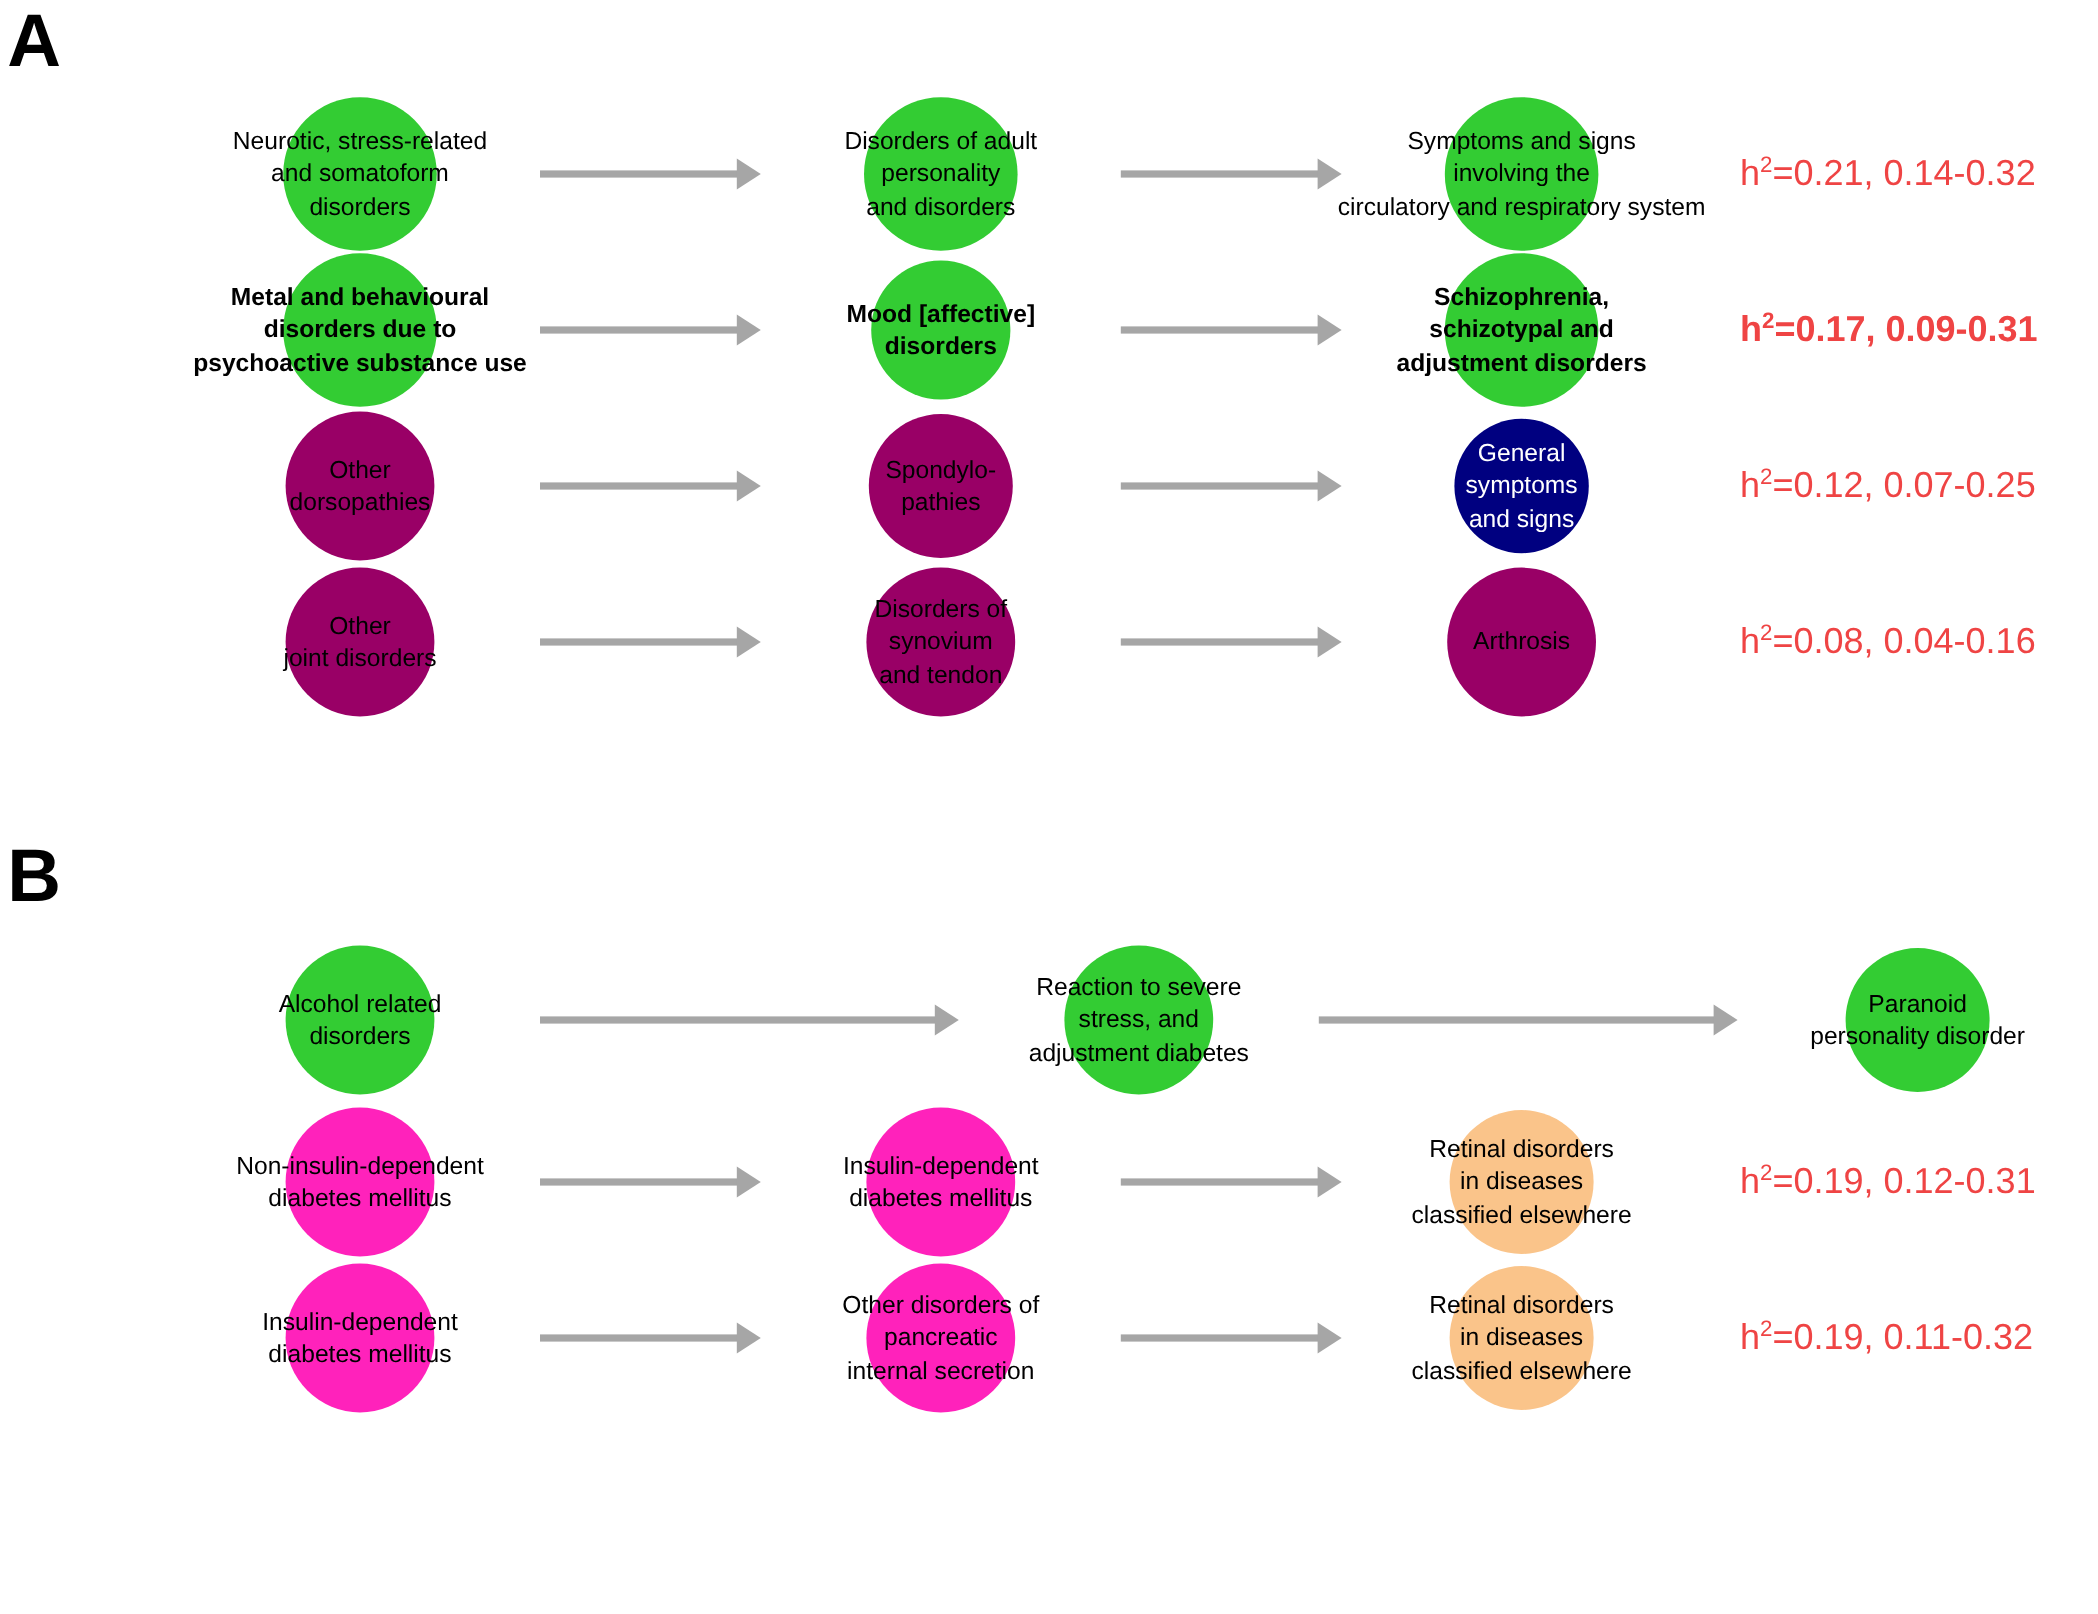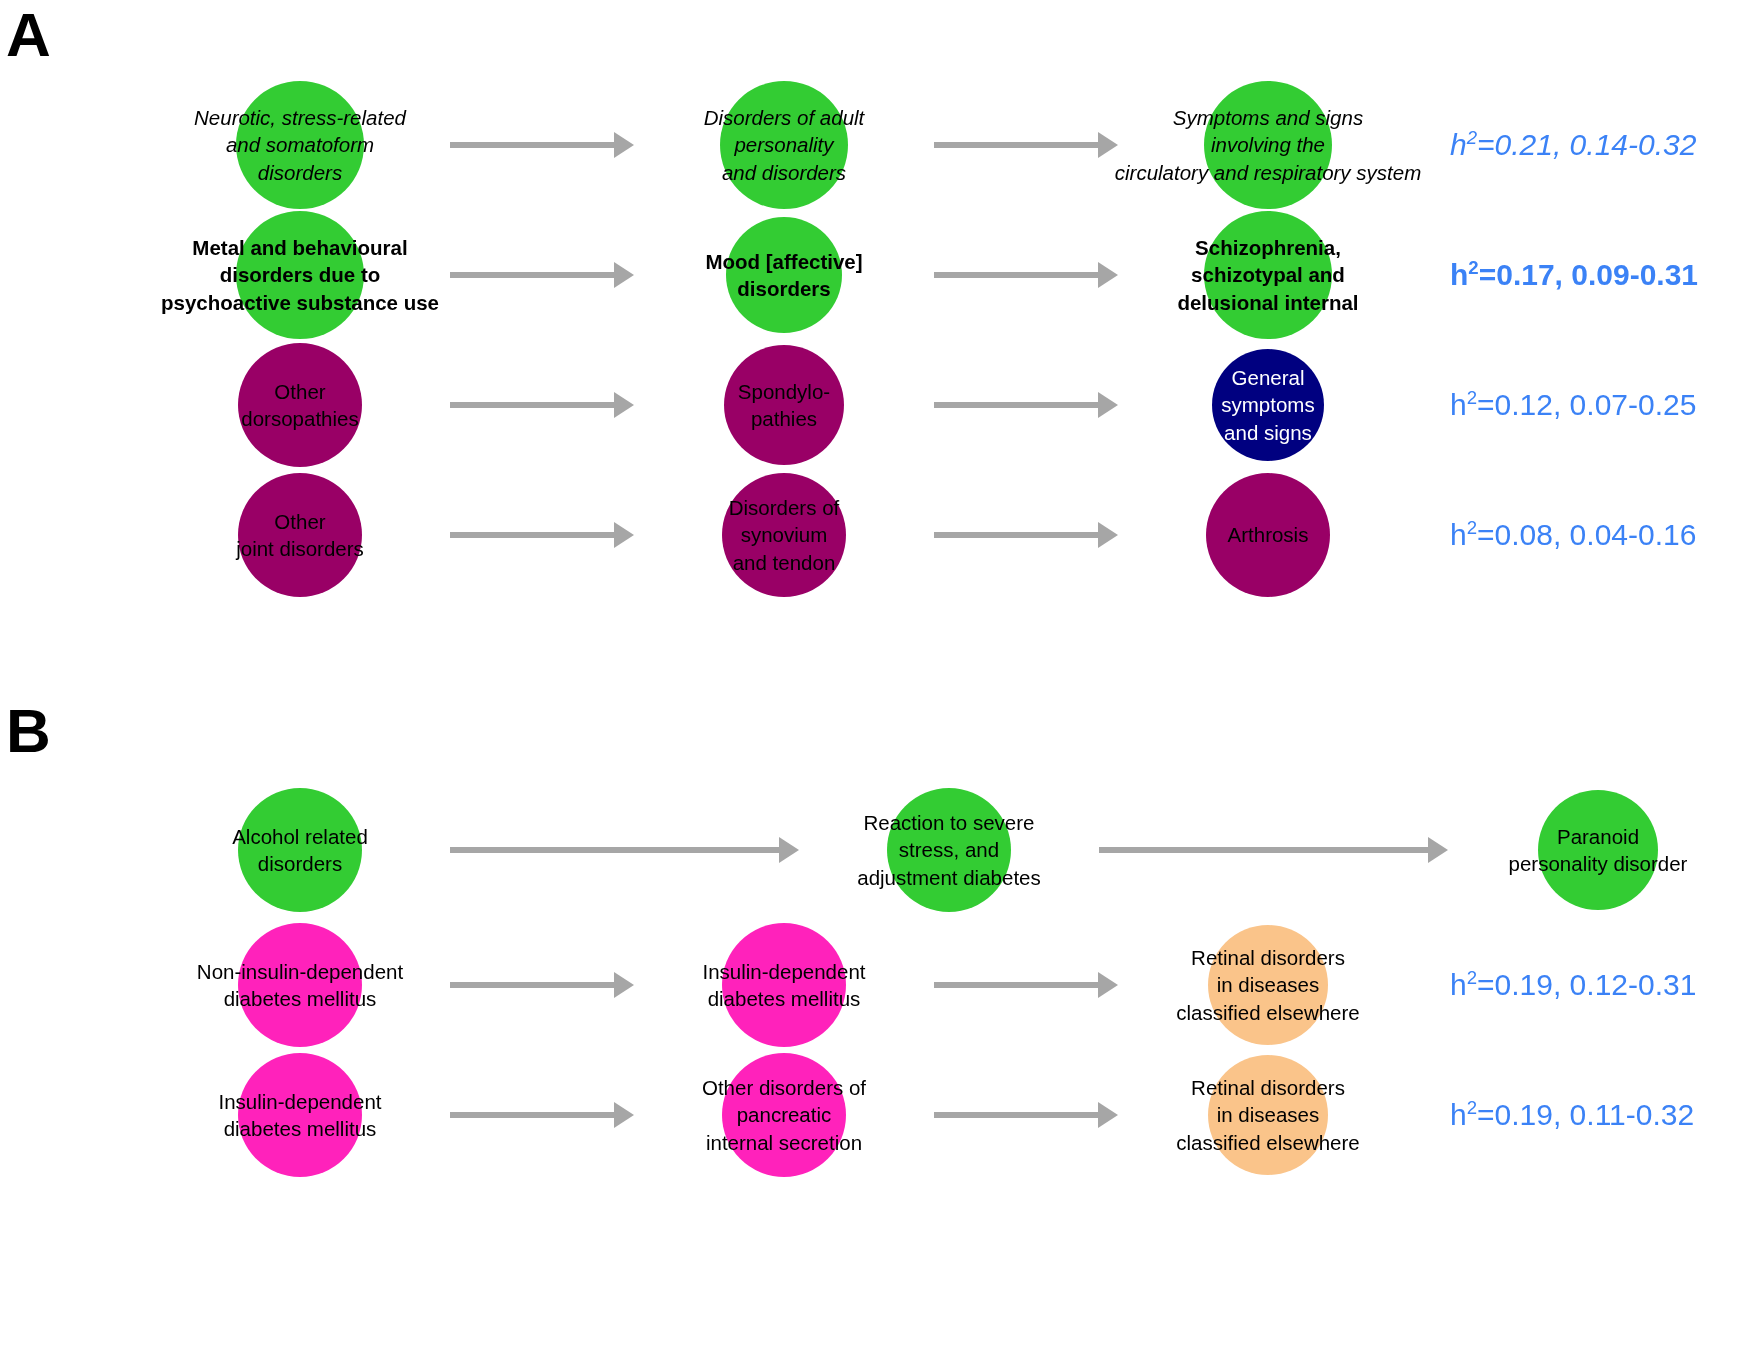--- a/index.html
+++ b/index.html
@@ -109,34 +109,34 @@
     display: flex;
     align-items: center;
     justify-content: flex-start;
     padding-left: 32px;
     box-sizing: border-box;
   }
   .h2text {
     font-size: 30px;
     font-family: "Liberation Sans", sans-serif;
     white-space: nowrap;
-    color: #3b82f6;
+    color: #ef4444;
   }
   .h2text sup {
     font-size: 0.62em;
     vertical-align: super;
     line-height: 0;
   }
 </style>
 </head>
 <body>
 
 <div class="panel" id="panel-a">
   <div class="panel-letter">A</div>
-<div class="row" style="top: 70px; font-style: italic;">
+<div class="row" style="top: 70px;">
       <div class="node-cell">
         <div class="bubble" style="width: 128px; height: 128px; background: rgb(51, 204, 51);"></div>
         <div class="node-label">
           <div>Neurotic, stress-related</div>
           <div>and somatoform</div>
           <div>disorders</div>
         </div>
       </div>
       <div class="connector">
         <div class="shaft" style="background: rgb(166, 166, 166);"></div>
@@ -188,21 +188,21 @@
       </div>
       <div class="connector">
         <div class="shaft" style="background: rgb(166, 166, 166);"></div>
         <div class="head" style="border-left-color: rgb(166, 166, 166);"></div>
       </div>
       <div class="node-cell">
         <div class="bubble" style="width: 128px; height: 128px; background: rgb(51, 204, 51);"></div>
         <div class="node-label">
           <div>Schizophrenia,</div>
           <div>schizotypal and</div>
-          <div>delusional internal</div>
+          <div>adjustment disorders</div>
         </div>
       </div>
       <div class="h2cell">
         <div class="h2text"><span>h</span><sup>2</sup><span>=0.17, 0.09-0.31</span></div>
       </div>
     </div>
     <div class="row" style="top: 330px;">
       <div class="node-cell">
         <div class="bubble" style="width: 124px; height: 124px; background: rgb(153, 0, 102);"></div>
         <div class="node-label">

